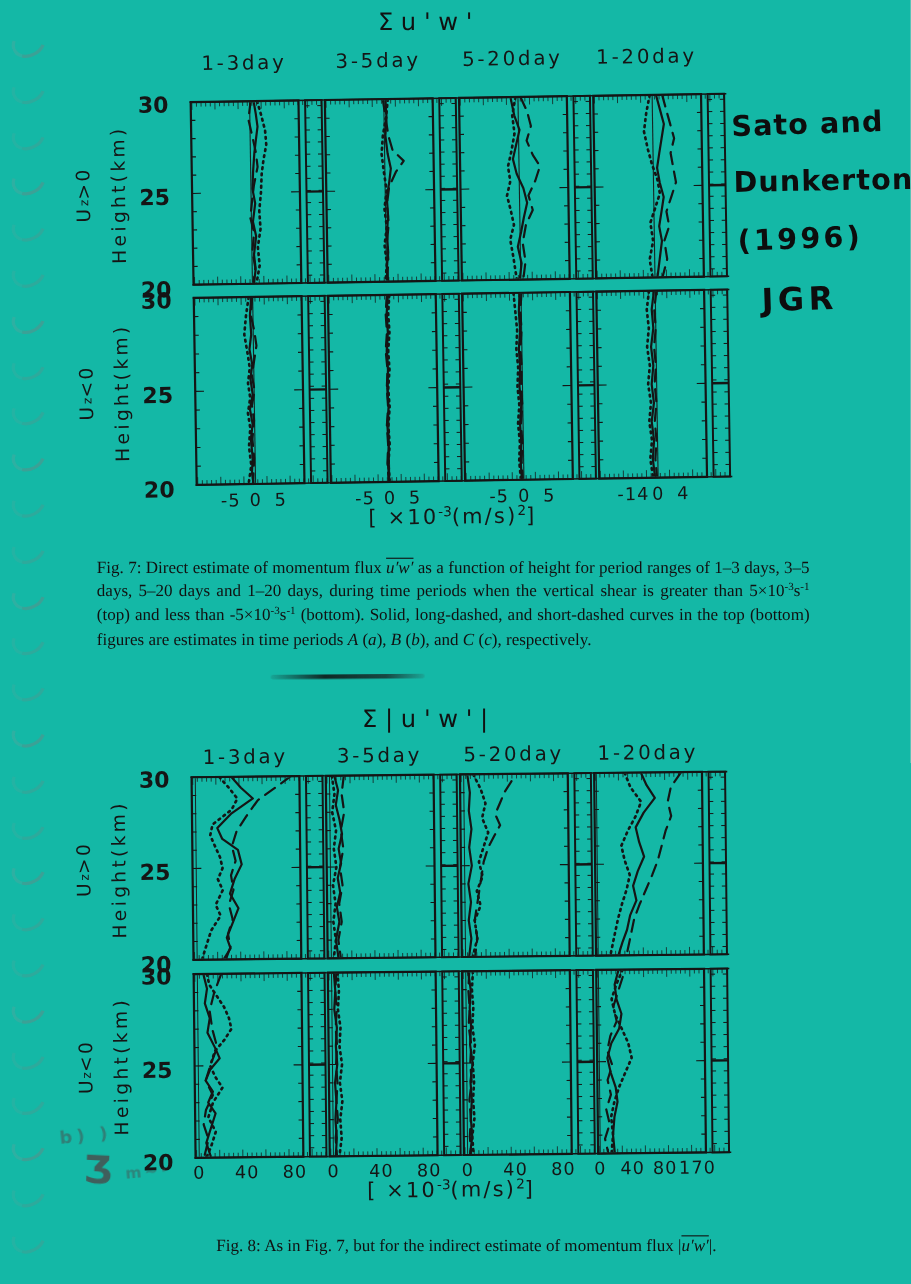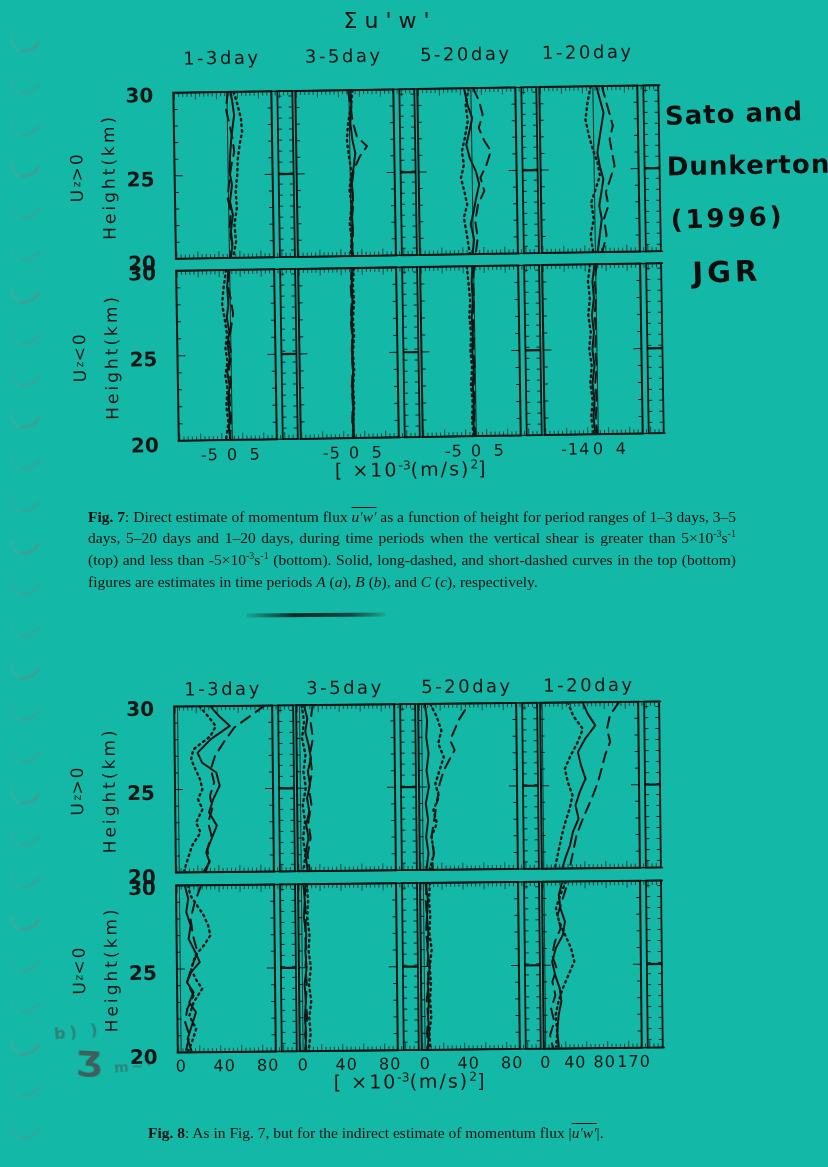--- a/index.html
+++ b/index.html
@@ -17,22 +17,22 @@
          font-size:17px;letter-spacing:3px;white-space:nowrap;}
   .shear{letter-spacing:2px;}
   .xlabel{position:absolute;font-size:19px;letter-spacing:2px;text-align:center;}
   .figblock{position:absolute;inset:0;pointer-events:none;}
   #fig7{transform:rotate(-0.9deg);transform-origin:420px 260px;}
   #fig8{transform:rotate(-0.6deg);transform-origin:420px 880px;}
   
   .caption{position:absolute;font-family:"Liberation Serif",serif;font-size:15.5px;
            line-height:1.4;text-align:justify;color:#111;}
   .cap7{left:88px;top:490px;width:648px;}
-  .cap8{left:148px;top:1106px;width:580px;text-align:left;}
-  .b{font-weight:bold;}
+  .cap8{left:134px;top:1106px;width:580px;text-align:center;}
+  .b{font-weight:normal;}
   .i{font-style:italic;}
   .sup{font-size:0.65em;vertical-align:0.55em;letter-spacing:0;}
   .sub{font-size:0.65em;vertical-align:-0.25em;letter-spacing:0;}
   .ov{text-decoration:overline;font-style:italic;}
   
   .hand{position:absolute;left:668px;top:98px;font-weight:700;font-size:26px;
         letter-spacing:1px;color:#0d0d0d;transform:rotate(-2deg);}
   .hl{height:40px;margin-bottom:12px;white-space:nowrap;}
   .h1{transform:rotate(1deg);}
   .h2{margin-left:2px;letter-spacing:3px;}
@@ -1183,20 +1183,21 @@
 
   <div class="hand">
     <div class="hl h0">Sato and</div>
     <div class="hl h1">Dunkerton</div>
     <div class="hl h2">(1996)</div>
     <div class="hl h3">JGR</div>
   </div>
 
   <div class="smudge"></div>
 
+  <div class="fig-title t8">Σ|u'w'|</div>
   <div id="fig8" class="figblock">
       <div class="colhead" style="left: 175px; top: 676px; width: 100px;">1-3day</div>
       <div class="colhead" style="left: 297px; top: 676px; width: 100px;">3-5day</div>
       <div class="colhead" style="left: 419px; top: 676px; width: 100px;">5-20day</div>
       <div class="colhead" style="left: 541px; top: 676px; width: 100px;">1-20day</div>
       <div class="ytick" style="left: 128px; width: 40px; top: 694px;">30</div>
       <div class="ytick" style="left: 128px; width: 40px; top: 778px;">25</div>
       <div class="ytick" style="left: 128px; width: 40px; top: 862px;">20</div>
       <div class="vtext" style="left: 100px; top: 703px; height: 168px;">Height(km)</div>
       <div class="vtext shear" style="left: 68px; top: 703px; height: 168px;">

